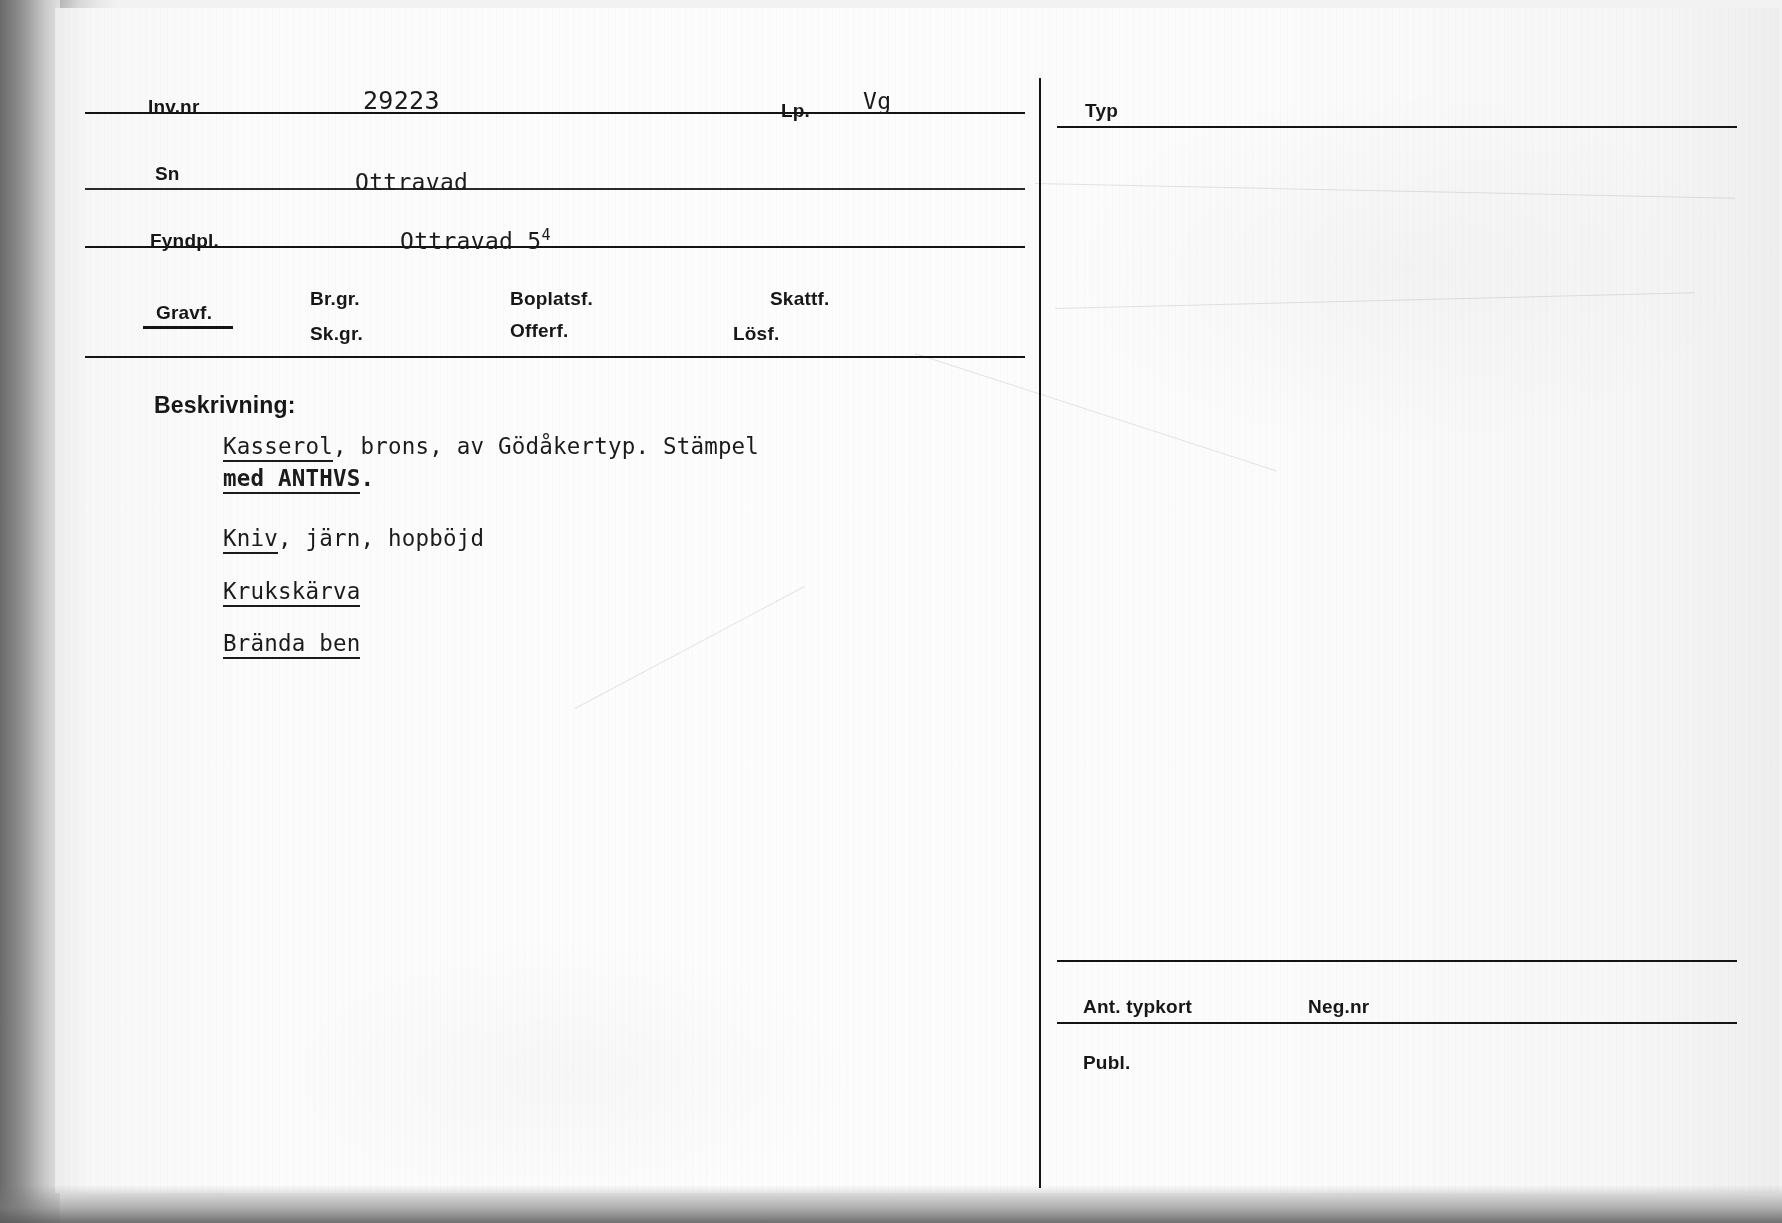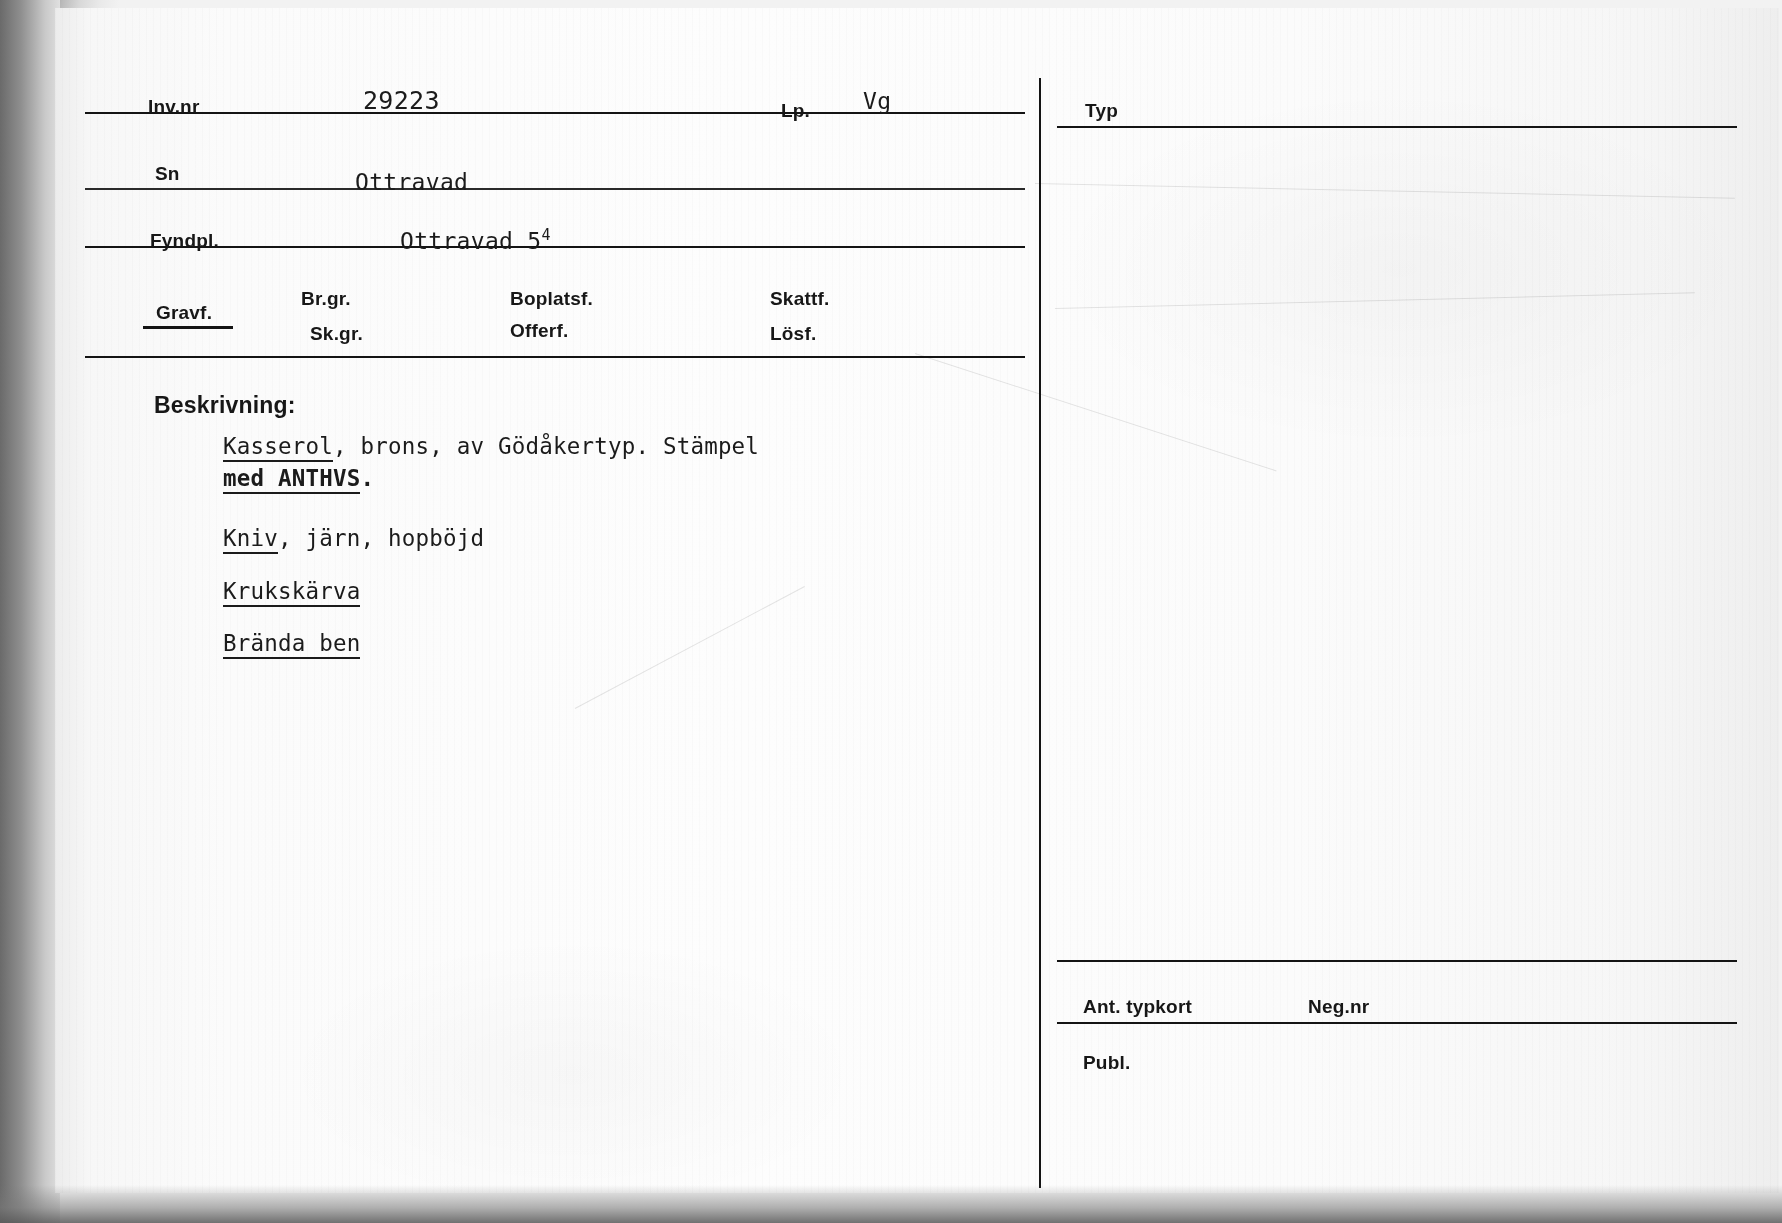--- a/index.html
+++ b/index.html
@@ -166,26 +166,26 @@
 
     <div class="label" style="left:100px; top:155px;">Sn</div>
     <div class="typed" style="left:300px; top:161px;">Ottravad</div>
 
     <div class="label" style="left:95px; top:222px;">Fyndpl.</div>
     <div class="typed" style="left:301px; top:218px;margin-left:44px;">
       <span>Ottravad 5</span><span class="sup">4</span>
     </div>
 
     <div class="label" style="left:101px; top:294px;">Gravf.</div>
-    <div class="label" style="left:246px; top:280px;">Br.gr.</div>
+    <div class="label" style="left:255px; top:280px;">Br.gr.</div>
     <div class="label" style="left:255px; top:315px;">Sk.gr.</div>
     <div class="label" style="left:455px; top:280px;">Boplatsf.</div>
     <div class="label" style="left:455px; top:312px;">Offerf.</div>
     <div class="label" style="left:715px; top:280px;">Skattf.</div>
-    <div class="label" style="left:715px; top:315px;">Lösf.</div>
+    <div class="label" style="left:678px; top:315px;">Lösf.</div>
 
     <div class="label small" style="left:99px; top:384px;">Beskrivning:</div>
 
     <div class="desc-line" style="left:168px; top:425px;">
       <span class="u">Kasserol</span><span>, brons, av Gödåkertyp. Stämpel</span>
     </div>
     <div class="desc-line" style="left:168px; top:457px;font-weight:bold;">
       <span class="u">med ANTHVS</span><span>.</span>
     </div>
     <div class="desc-line" style="left:168px; top:517px;">

